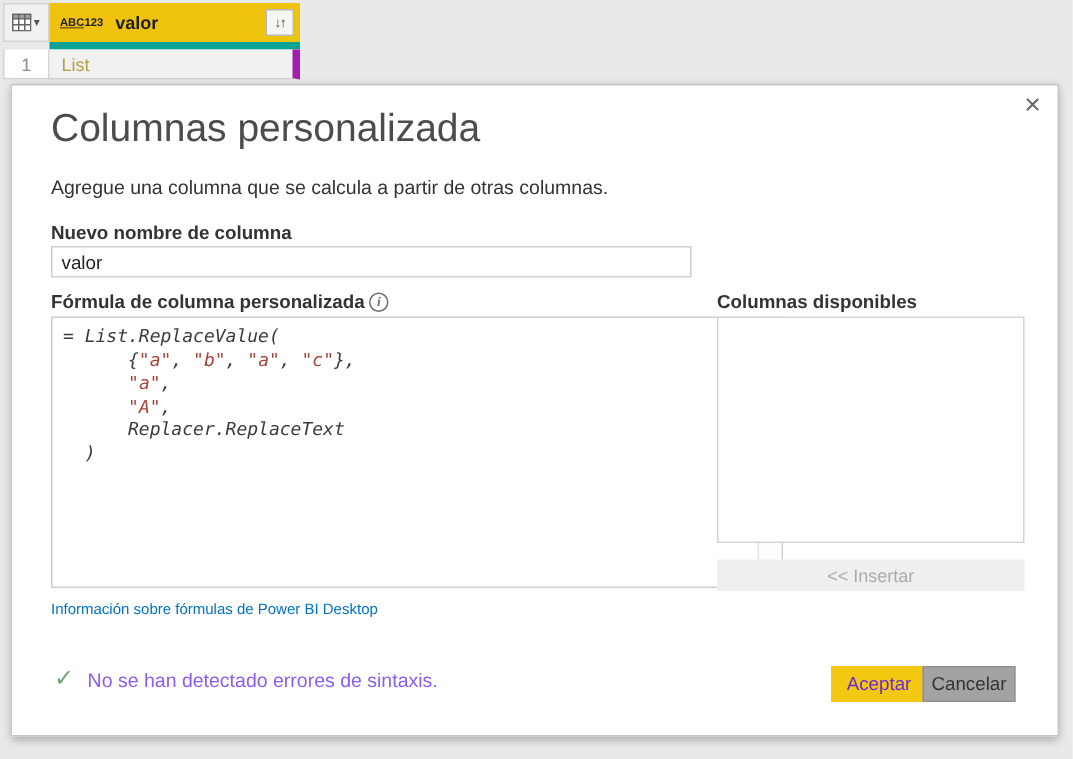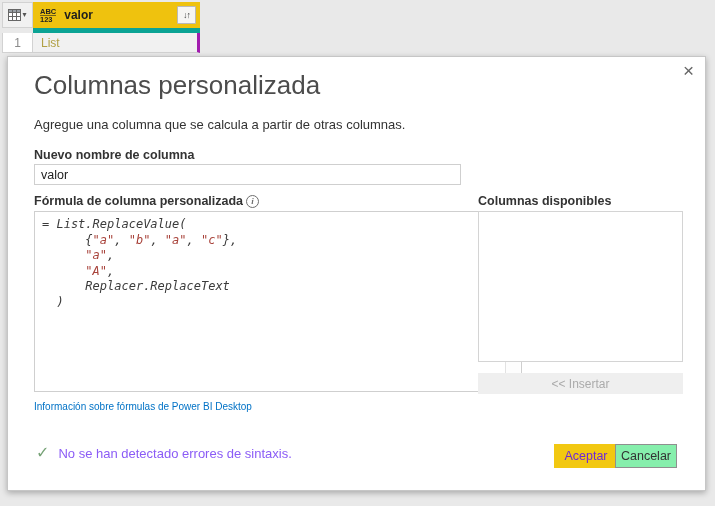--- a/index.html
+++ b/index.html
@@ -15,33 +15,33 @@
   html,body{background:#e9e9e9;}
   body{font-family:"Liberation Sans","DejaVu Sans",sans-serif;color:#333;}
   .screen{position:relative;width:715px;height:506px;background:#e9e9e9;overflow:hidden;}
 
   
   .pq-corner{position:absolute;left:2px;top:2px;width:31px;height:26px;background:#f1f1f1;
     border:1px solid #d2d2d2;display:flex;align-items:center;justify-content:center;gap:1px;}
   .pq-corner .caret{font-size:8px;color:#555;line-height:8px;}
   .pq-header{position:absolute;left:33px;top:2px;width:167px;height:26px;background:var(--header-bg);
     display:flex;align-items:center;padding:0 4px;}
-  .abc123{display:flex;flex-direction:column;align-items:flex-start;margin-left:3px;margin-right:8px;
+  .abc123{display:flex;align-items:flex-start;margin-left:3px;margin-right:8px;
     font-size:7.5px;font-weight:bold;line-height:7px;color:#222;letter-spacing:0;text-align:right;}
   .abc123 .abc{border-bottom:1px solid rgba(34,34,34,.6);}
   .pq-colname{font-size:12px;font-weight:bold;color:#1e1e1e;flex:1;}
   .pq-expand-btn{width:19px;height:18px;background:#f6f5f3;border:1px solid #b9b9b9;border-radius:1px;
     display:flex;align-items:center;justify-content:center;font-size:9px;color:#444;letter-spacing:-1px;
     line-height:9px;cursor:pointer;}
   .pq-quality{position:absolute;left:33px;top:28px;width:167px;height:5px;background:var(--quality-bar);}
   .pq-rownum{position:absolute;left:2px;top:33px;width:31px;height:20px;background:#fff;
     border:1px solid #d2d2d2;border-top:none;display:flex;align-items:center;justify-content:center;
     font-size:12px;color:#8a8a8a;}
   .pq-cell{position:absolute;left:33px;top:33px;width:167px;height:20px;background:#f1f1f1;
-    border-bottom:1px solid #d2d2d2;border-right:3px solid #a21caf;display:flex;align-items:center;
+    border-bottom:1px solid #d2d2d2;border-right:5px solid #a21caf;display:flex;align-items:center;
     padding-left:8px;font-size:12px;color:var(--list-link);}
 
   
   .dialog{position:absolute;left:7px;top:56px;width:699px;height:435px;background:#fff;
     border:1px solid #c6c6c6;box-shadow:0 2px 6px rgba(0,0,0,.28);}
   .close-x{position:absolute;top:3px;right:11px;font-size:19px;color:#666;cursor:pointer;
     line-height:22px;background:none;border:none;font-family:inherit;}
   .dlg-title{position:absolute;left:26px;top:13px;font-size:26px;font-weight:300;color:#4c4c4c;}
   .dlg-desc{position:absolute;left:26px;top:60px;font-size:13px;color:#333;}
   .lbl{position:absolute;font-size:12.5px;color:#333;font-weight:bold;}
@@ -64,21 +64,21 @@
     border:1px solid #d4d4d4;background:#fff;}
   .insert-btn{position:absolute;left:470px;top:316px;width:205px;height:21px;background:#efefef;
     border:none;color:#ababab;font-size:12px;font-family:inherit;text-align:center;}
   .formula-link{position:absolute;left:26px;top:344px;font-size:10px;color:var(--link);
     text-decoration:none;cursor:pointer;}
   .status-row{position:absolute;left:28px;top:388px;display:flex;align-items:center;gap:9px;}
   .check-icon{color:var(--check);font-size:16px;font-weight:bold;line-height:16px;}
   .status-text{font-size:13px;color:#8b5cf6;}
   .btn{position:absolute;top:387px;height:24px;font-size:12.5px;font-family:inherit;cursor:pointer;}
   .btn-accept{left:534px;width:64px;background:var(--accent);border:1px solid var(--accent);color:#6d28d9;margin-left:12px;}
-  .btn-cancel{left:607px;width:62px;background:#86efac;border:1px solid #8f8f8f;color:#333;}
+  .btn-cancel{left:607px;width:62px;background:#a3a3a3;border:1px solid #8f8f8f;color:#333;}
 
   
   .tbl-icon{display:inline-block;width:13px;height:12px;}
 </style>
 </head>
 <body>
 
 <div class="screen">
 
   <div class="pq-corner">

